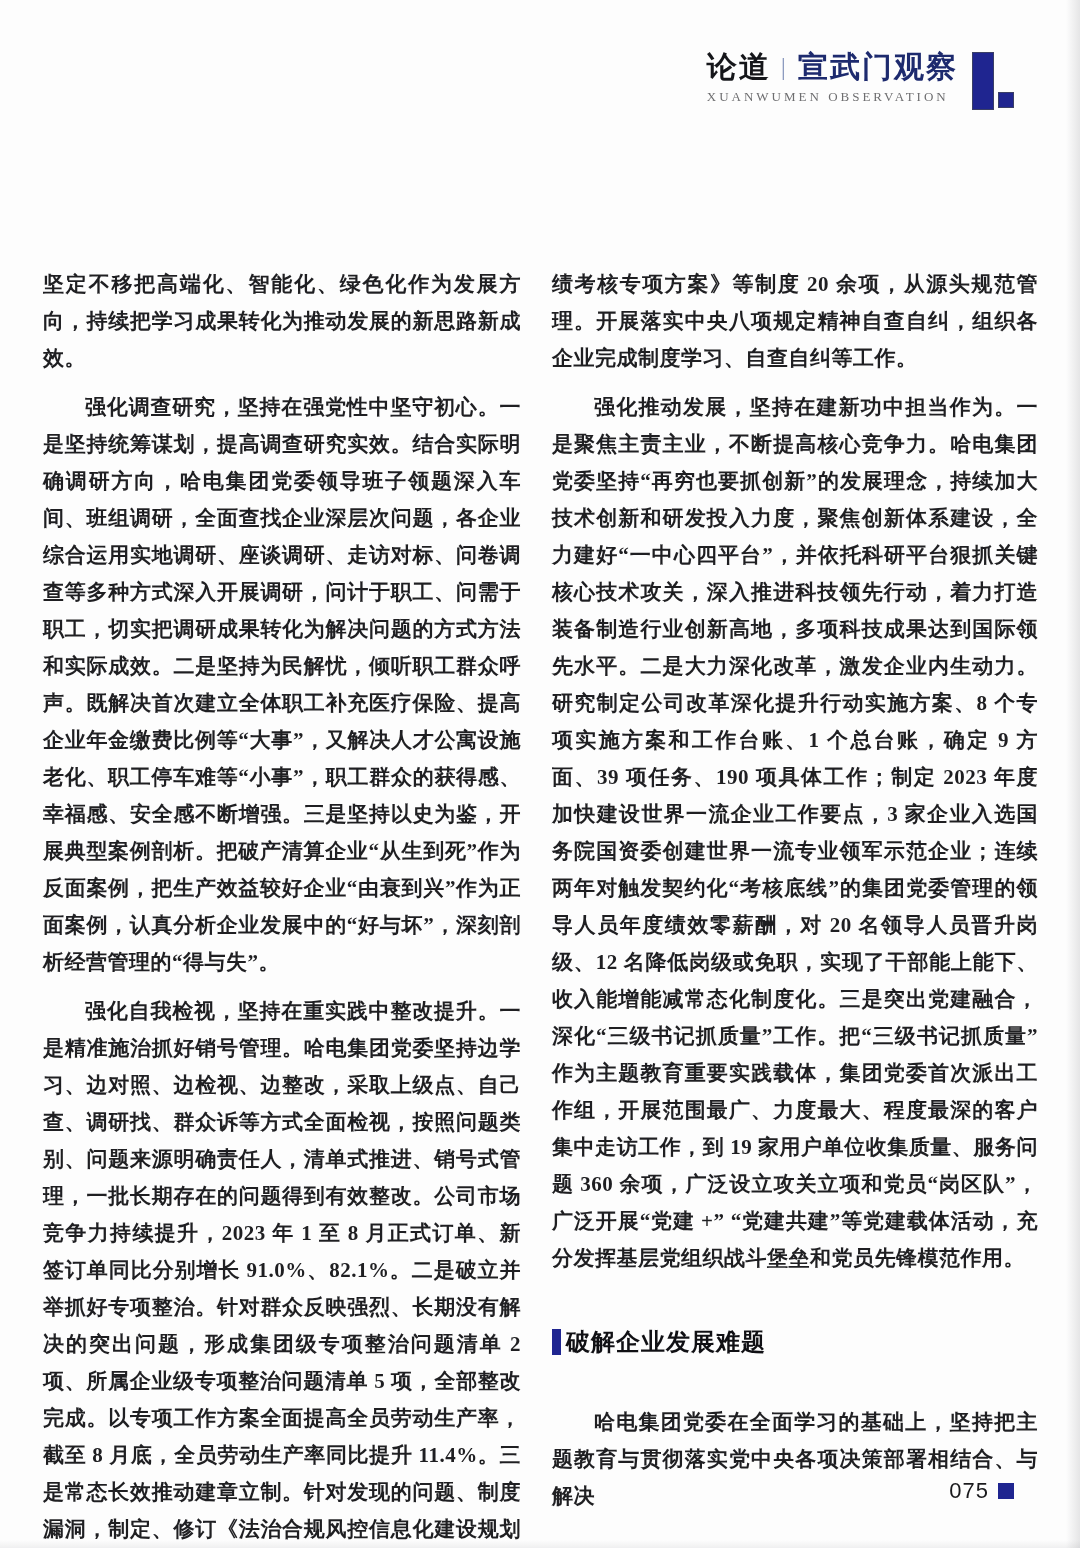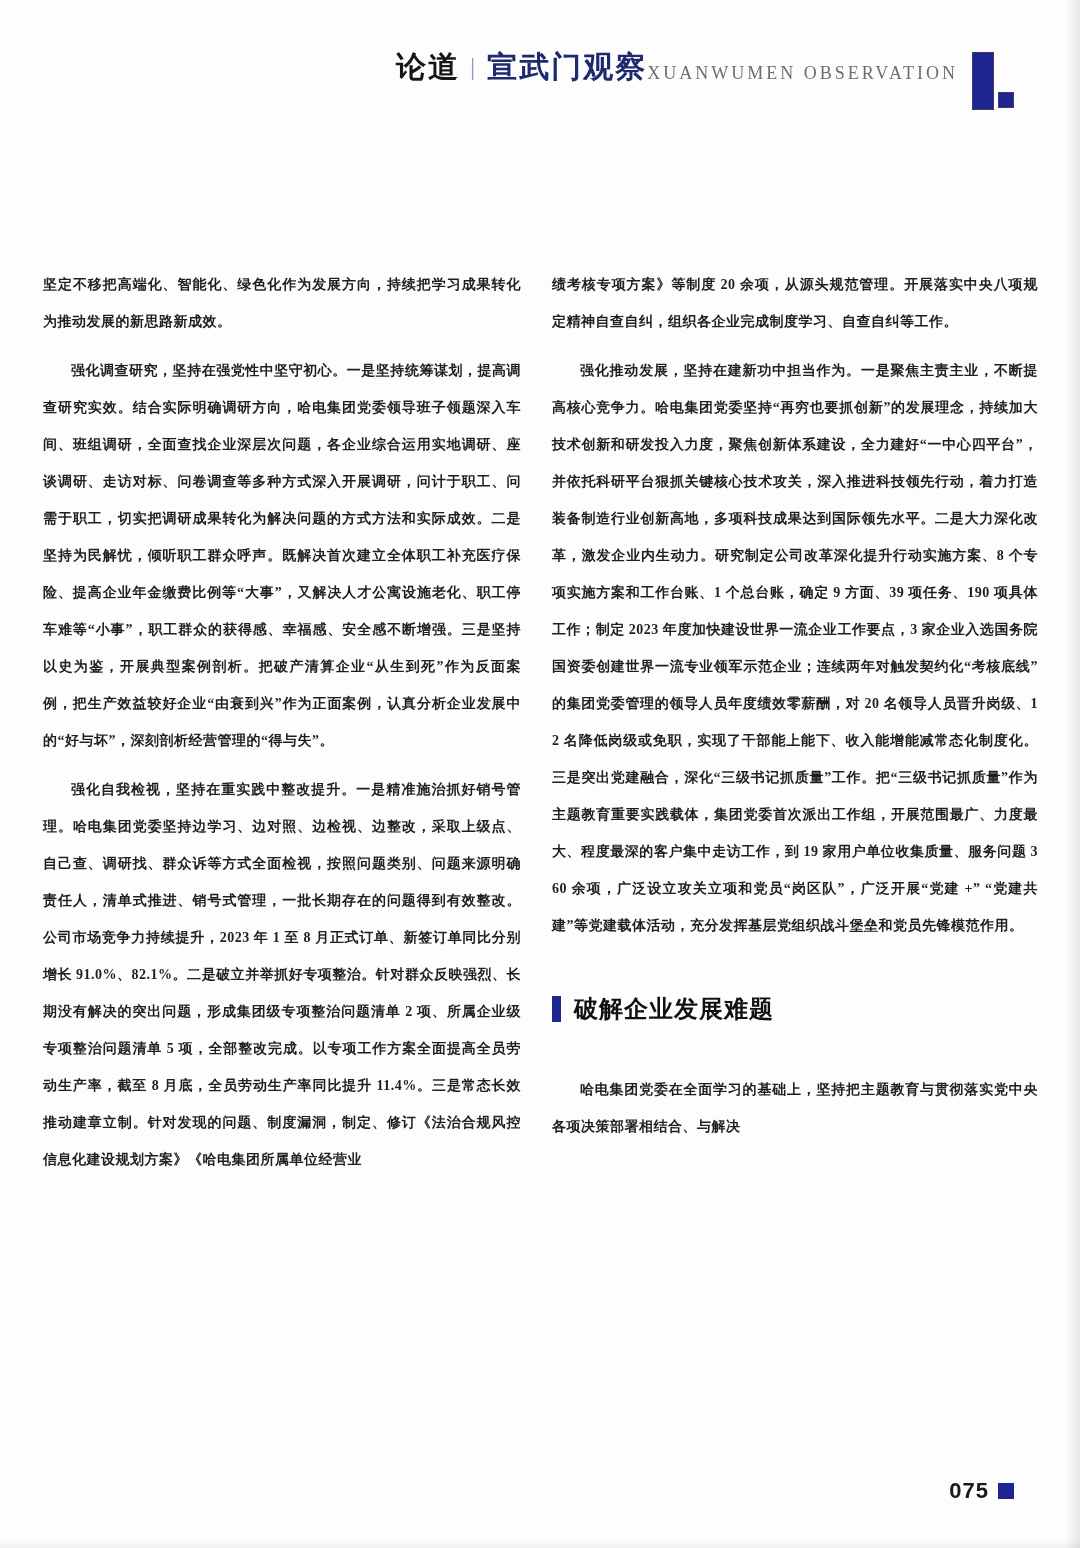--- a/index.html
+++ b/index.html
@@ -20,34 +20,34 @@
     position:absolute;bottom:0;left:0;width:100%;height:8px;
     background:linear-gradient(to bottom, rgba(0,0,0,0), rgba(120,120,125,0.10));
     pointer-events:none;
   }
 
   
   .page-header{
     position:absolute;top:50px;right:72px;
     display:flex;align-items:flex-start;gap:14px;
   }
-  .header-text{display:flex;align-items:flex-end;}
+  .header-text{display:flex;flex-direction:column;align-items:flex-start;}
   .header-title-row{
     font-size:30px;font-weight:bold;letter-spacing:2px;
     color:#15161a;line-height:34px;white-space:nowrap;
   }
   .header-title-row .sec{color:#15161a;}
   .header-title-row .hdr-div{
     color:#8d9cc0;font-weight:normal;margin:0 10px;
     font-size:26px;vertical-align:2px;
   }
   .header-title-row .col-title{color:#1d2a6e;}
   .header-sub{
     margin-top:5px;
-    font-size:18px;letter-spacing:3px;color:#6e6e70;
+    font-size:13px;letter-spacing:3px;color:#6e6e70;
     font-family:"Liberation Serif",serif;white-space:nowrap;
   }
   .logo{position:relative;width:36px;height:62px;margin-top:2px;}
   .logo-bar{
     position:absolute;left:0;top:0;width:20px;height:56px;
     background:#1f2590;border:1px solid #3a3f66;
   }
   .logo-dot{
     position:absolute;left:26px;top:40px;width:14px;height:14px;
     background:#1f2590;border:1px solid #3a3f66;
@@ -57,50 +57,50 @@
   .content{
     position:absolute;top:266px;left:43px;
     display:flex;gap:31px;
   }
   .column{display:block;}
   .column.left{width:478px;}
   .column.right{width:486px;}
   .para{
     margin:0;
     text-align:justify;
-    font-size:14px;
+    font-size:21px;
     line-height:37px;
     letter-spacing:0.5px;
     color:#1f1f22;
     font-weight:600;
     word-break:break-all;
   }
   .para.indent{text-indent:2em;margin-top:12px;}
 
   
   .section-heading{
     margin:49px 0 46px 0;
-    display:flex;align-items:center;gap:13px;
+    display:flex;align-items:center;gap:5px;
     font-family:"Liberation Sans",sans-serif;
     font-size:24px;font-weight:bold;color:#101014;
     letter-spacing:1px;
   }
   .heading-bar{
     display:inline-block;width:9px;height:26px;
     background:#1f2590;flex:0 0 auto;
   }
 
   
   .page-footer{
     position:absolute;right:66px;bottom:44px;
     display:flex;align-items:center;gap:9px;
   }
   .page-num{
     font-family:"Liberation Sans",sans-serif;
-    font-size:22px;font-weight:bold;color:#19191c;letter-spacing:1px;
+    font-size:22px;font-weight:normal;color:#19191c;letter-spacing:1px;
   }
   .page-num-square{
     display:inline-block;width:16px;height:16px;background:#1f2590;
   }
 </style>
 </head>
 <body>
 
 <div class="scan-edge-right"></div>
 <div class="scan-edge-bottom"></div>

